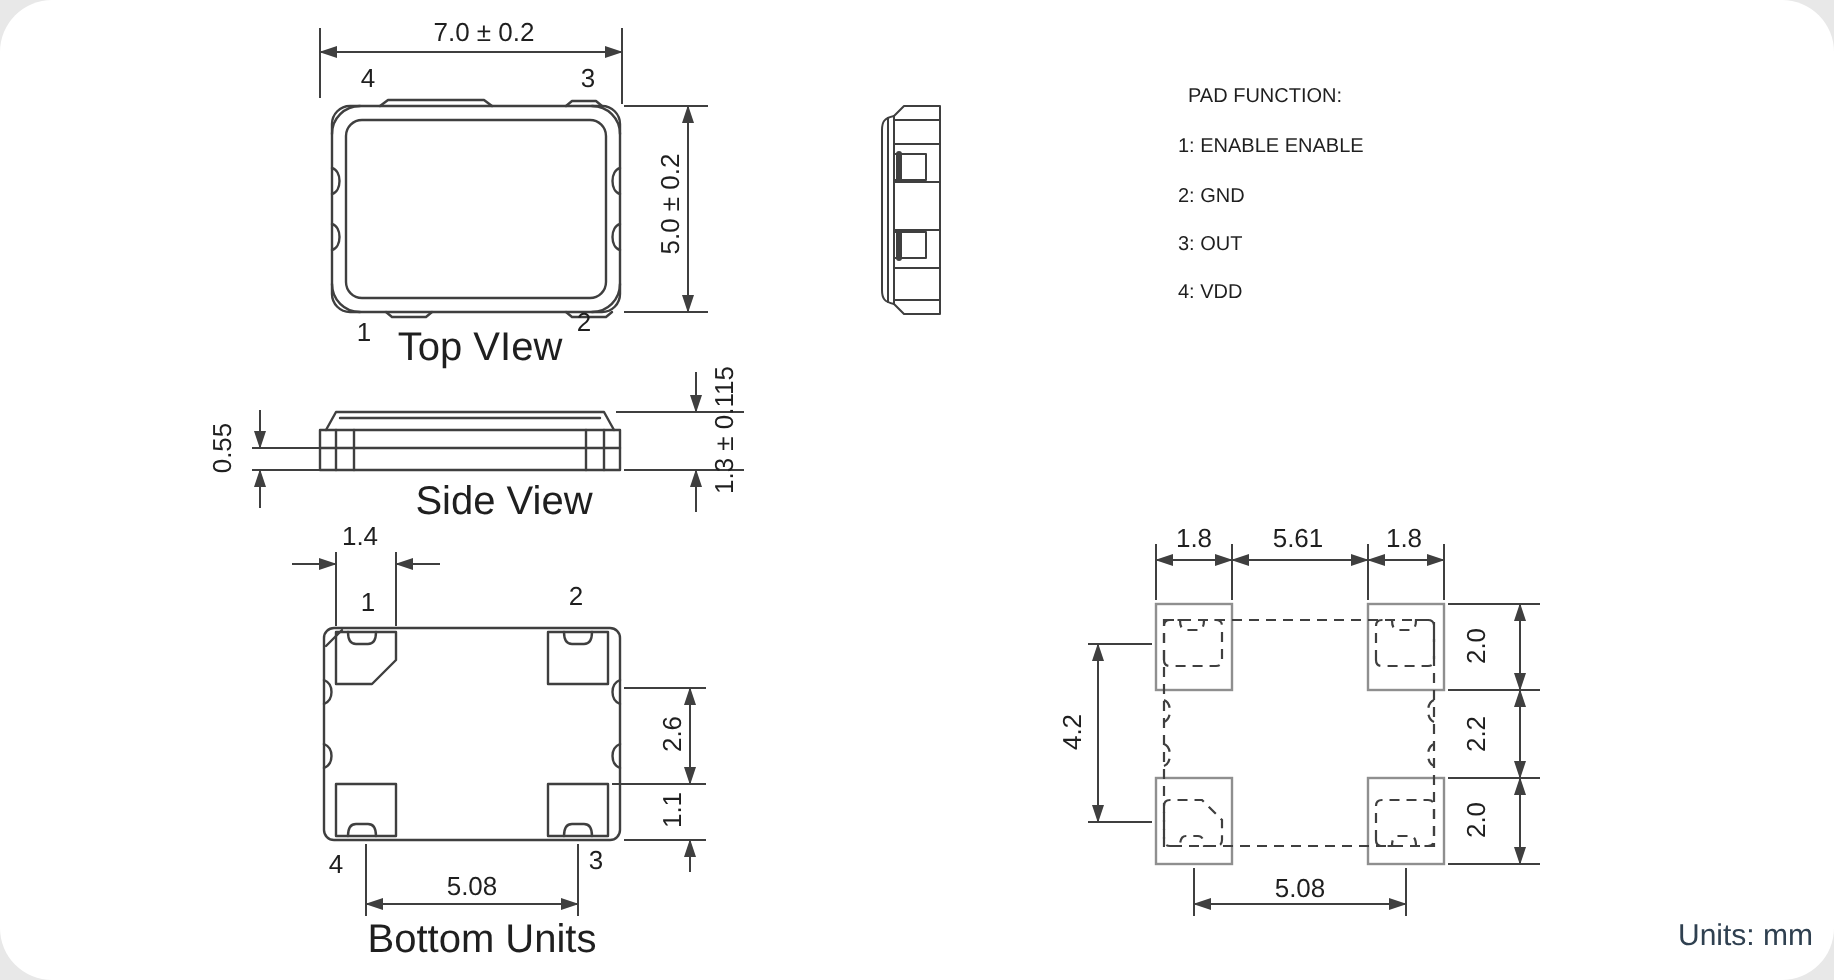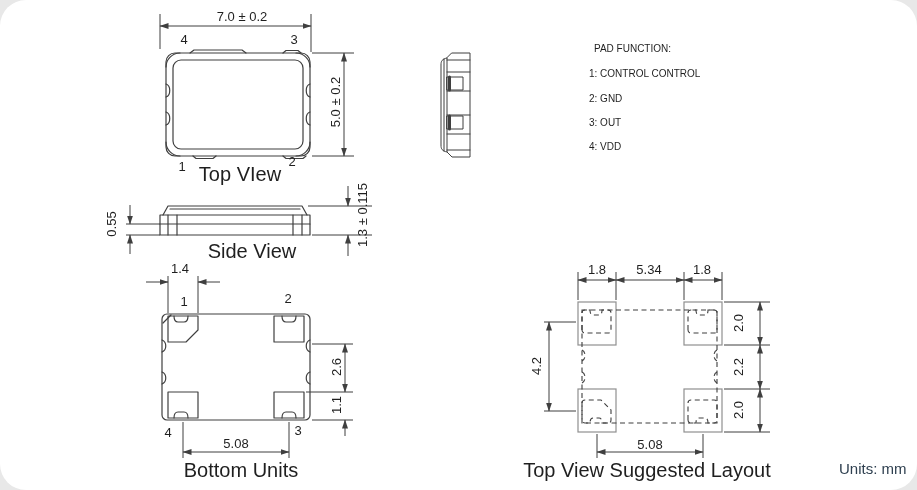--- a/index.html
+++ b/index.html
@@ -208,32 +208,31 @@
   <div class="lbl" style="left:184px;top:301px">1</div>
   <div class="lbl" style="left:288px;top:298px">2</div>
   <div class="lbl" style="left:168px;top:432px">4</div>
   <div class="lbl" style="left:298px;top:430px">3</div>
   <div class="lbl rot" style="left:336px;top:367px">2.6</div>
   <div class="lbl rot" style="left:336px;top:405px">1.1</div>
   <div class="lbl" style="left:236px;top:443px">5.08</div>
   <div class="lbl title" style="left:241px;top:470px">Bottom Units</div>
 
   <div class="lbl" style="left:597px;top:269px">1.8</div>
-  <div class="lbl" style="left:649px;top:269px">5.34</div>
+  <div class="lbl" style="left:649px;top:269px">5.61</div>
   <div class="lbl" style="left:702px;top:269px">1.8</div>
   <div class="lbl rot" style="left:536px;top:366px">4.2</div>
   <div class="lbl rot" style="left:738px;top:323px">2.0</div>
   <div class="lbl rot" style="left:738px;top:367px">2.2</div>
   <div class="lbl rot" style="left:738px;top:410px">2.0</div>
   <div class="lbl" style="left:650px;top:444px">5.08</div>
-  <div class="lbl title" style="left:647px;top:470px">Top View Suggested Layout</div>
 
   <div>
     <div class="pf" style="left:594px;top:49px">PAD FUNCTION:</div>
-    <div class="pf" style="left:589px;top:74px">1: CONTROL CONTROL</div>
+    <div class="pf" style="left:589px;top:74px">1: ENABLE ENABLE</div>
     <div class="pf" style="left:589px;top:99px">2: GND</div>
     <div class="pf" style="left:589px;top:123px">3: OUT</div>
     <div class="pf" style="left:589px;top:147px">4: VDD</div>
   </div>
 
   <div class="units" style="left:839px;top:468px">Units: mm</div>
 
 </div>
 
 </body></html>

